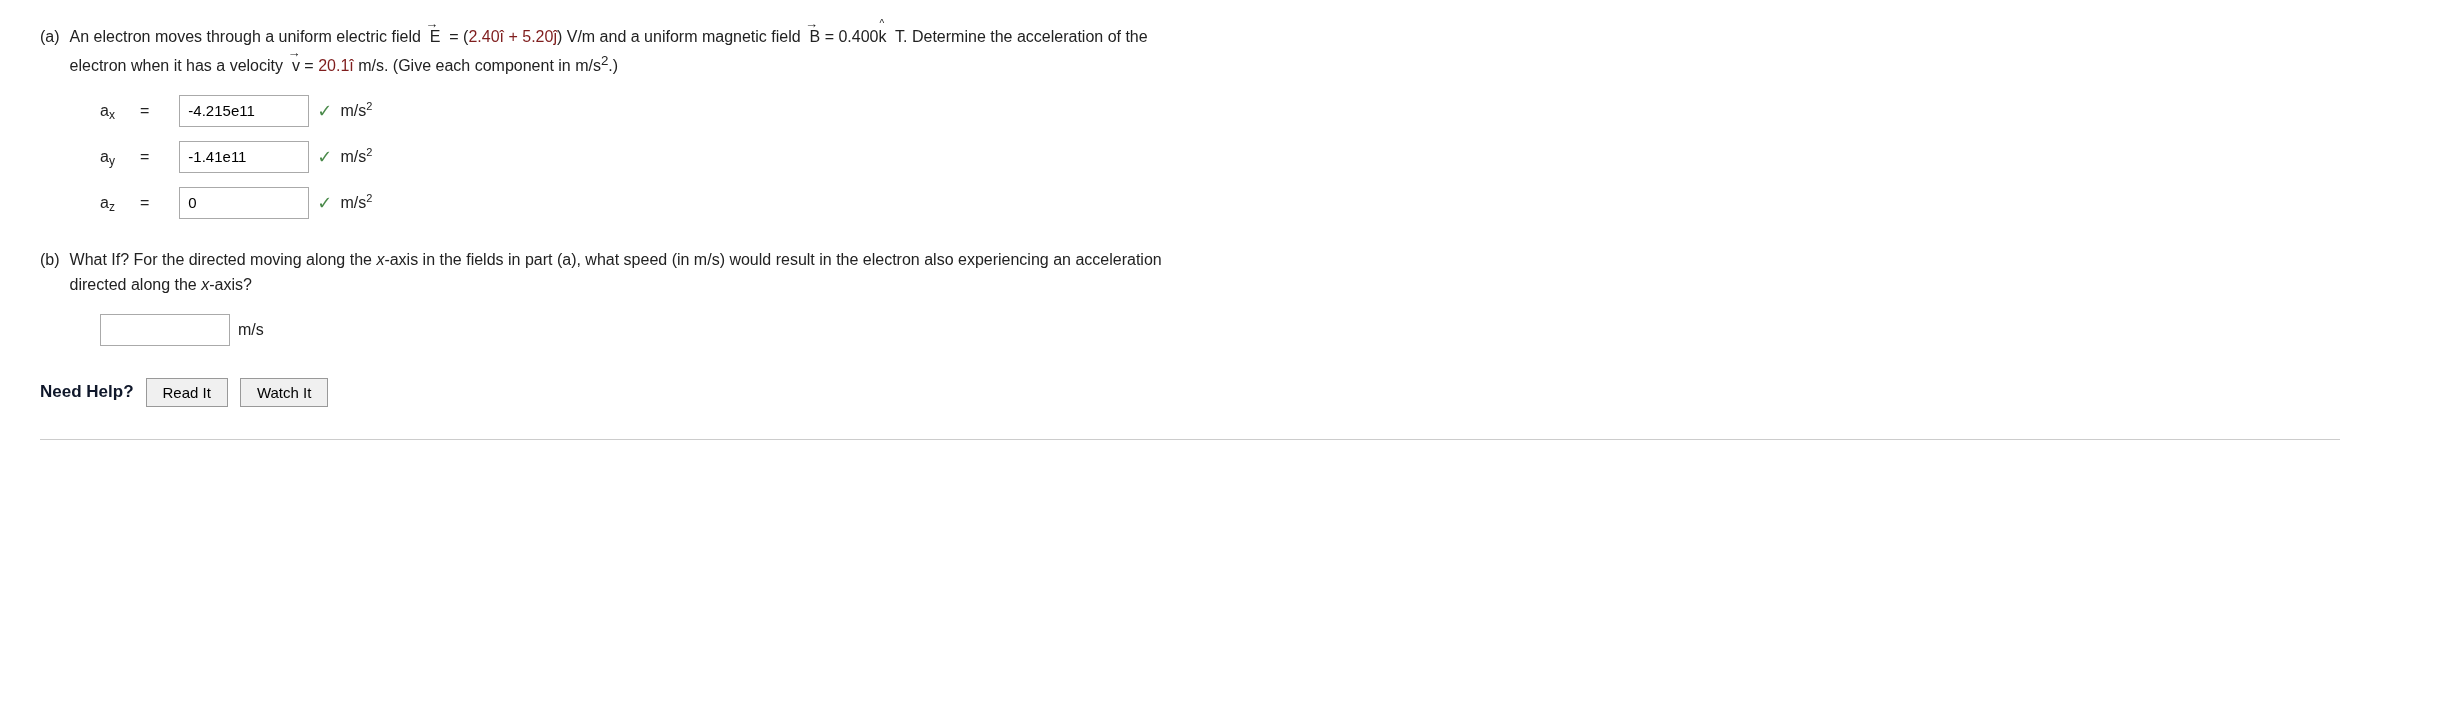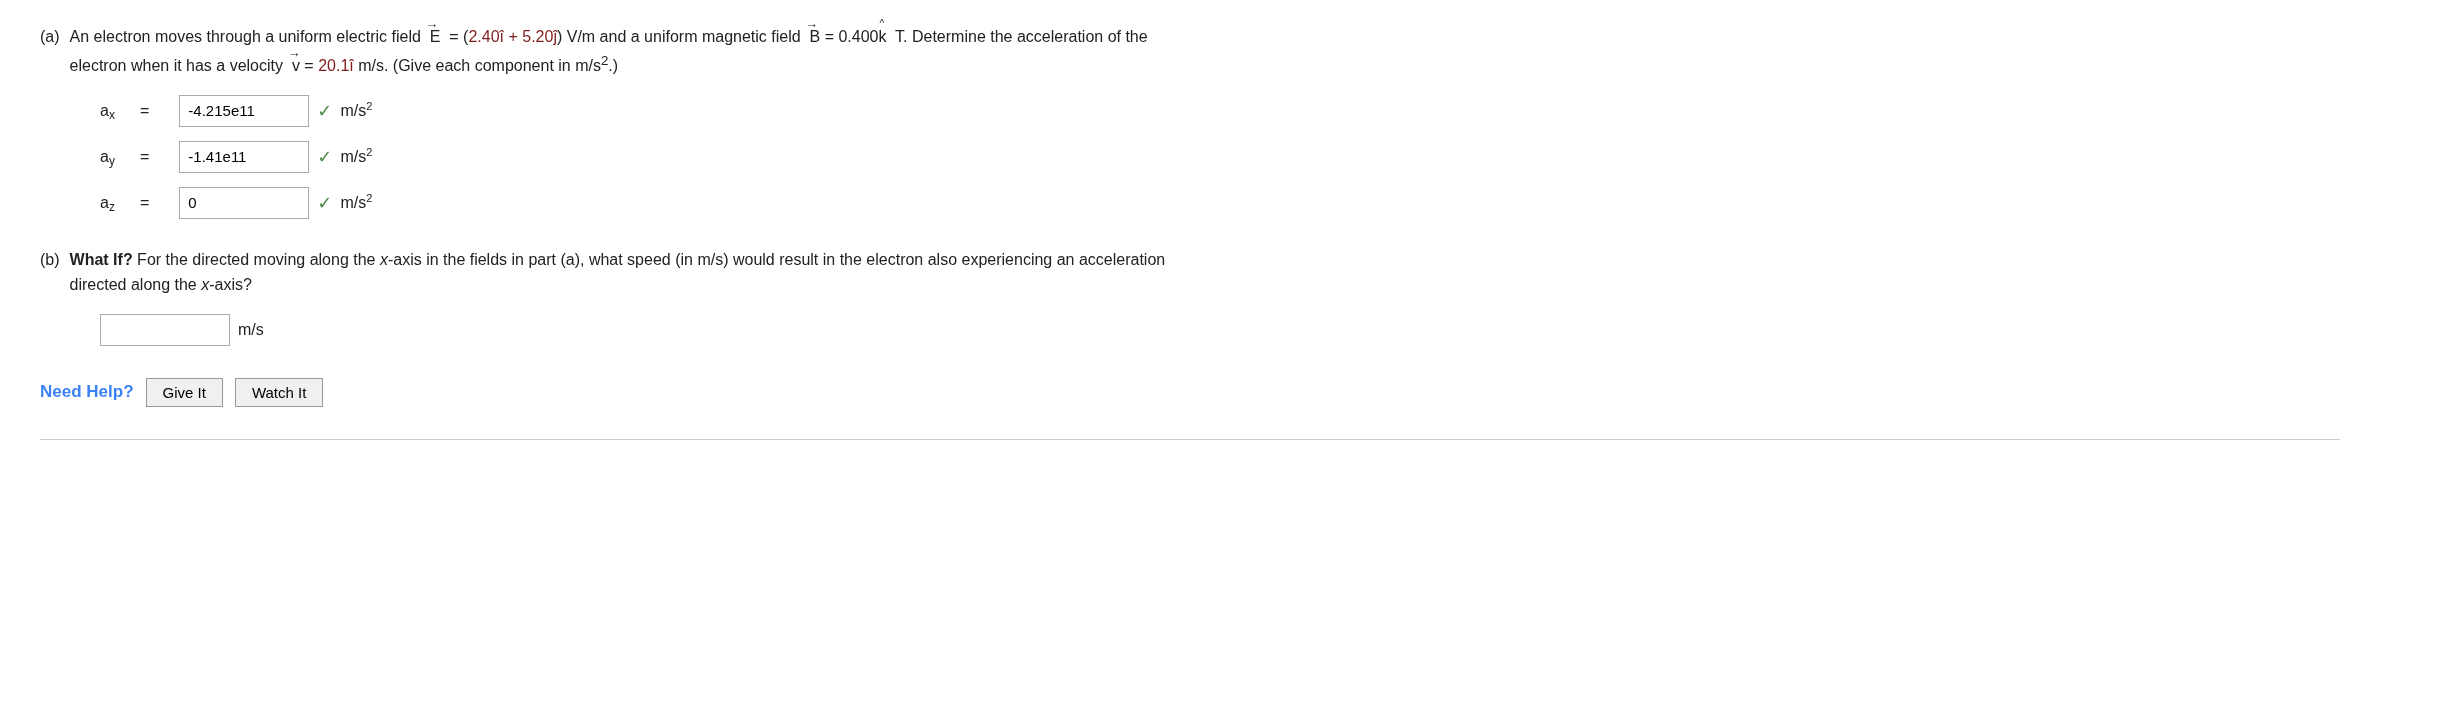--- a/index.html
+++ b/index.html
@@ -44,21 +44,21 @@
       font-size: 16px;
       line-height: 1.6;
     }
 
     .orange-text {
       color: #7f1d1d;
       font-weight: normal;
     }
 
     .bold-text {
-      font-weight: bold;
+      font-weight: normal;
     }
 
     .answer-row {
       display: flex;
       align-items: center;
       margin-bottom: 14px;
       margin-left: 60px;
     }
 
     .var-label {
@@ -123,21 +123,21 @@
     }
 
     .need-help-section {
       display: flex;
       align-items: center;
       margin-top: 32px;
       gap: 12px;
     }
 
     .need-help-label {
-      color: #3b82f6;
+      color: #0f172a;
       font-weight: bold;
       font-size: 17px;
     }
 
     .help-button {
       border: 1px solid #999;
       background: #f0f0f0;
       padding: 5px 16px;
       font-size: 15px;
       cursor: pointer;
@@ -211,18 +211,18 @@
     </div>
 
     <div class="part-b-input-row">
       <input class="part-b-input" type="text" value="" style="">
       <span class="unit-label" style="margin-left:8px;">m/s</span>
     </div>
   </div>
 
   <div class="need-help-section">
     <span class="need-help-label">Need Help?</span>
-    <button class="help-button">Give It</button>
+    <button class="help-button">Read It</button>
     <button class="help-button">Watch It</button>
   </div>
 
   <hr class="divider">
 </div>
 
 </body></html>

